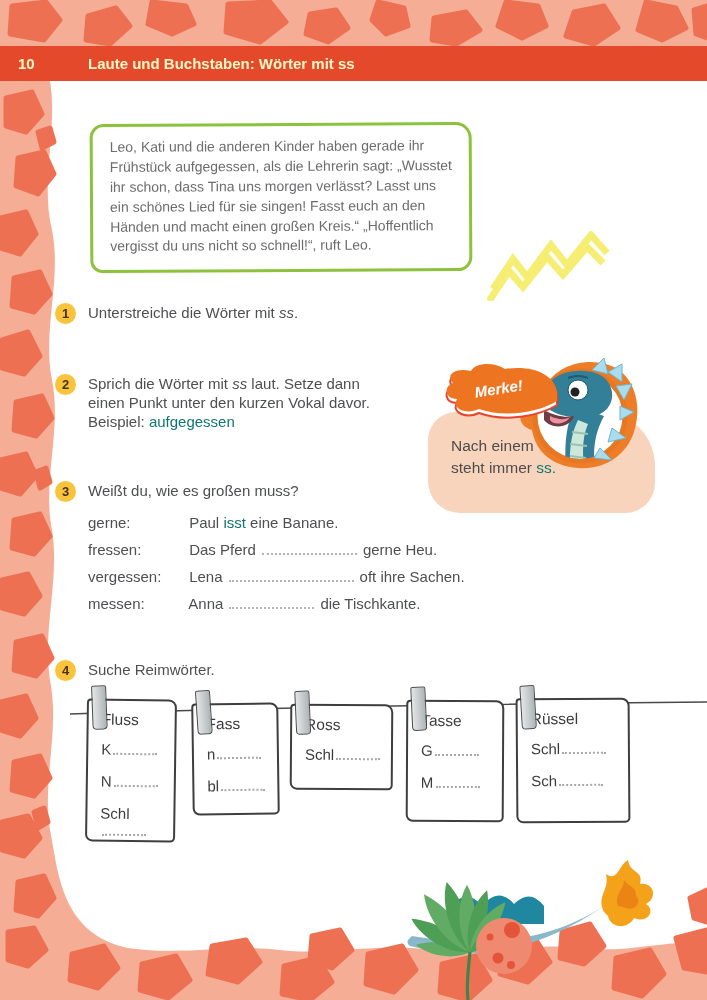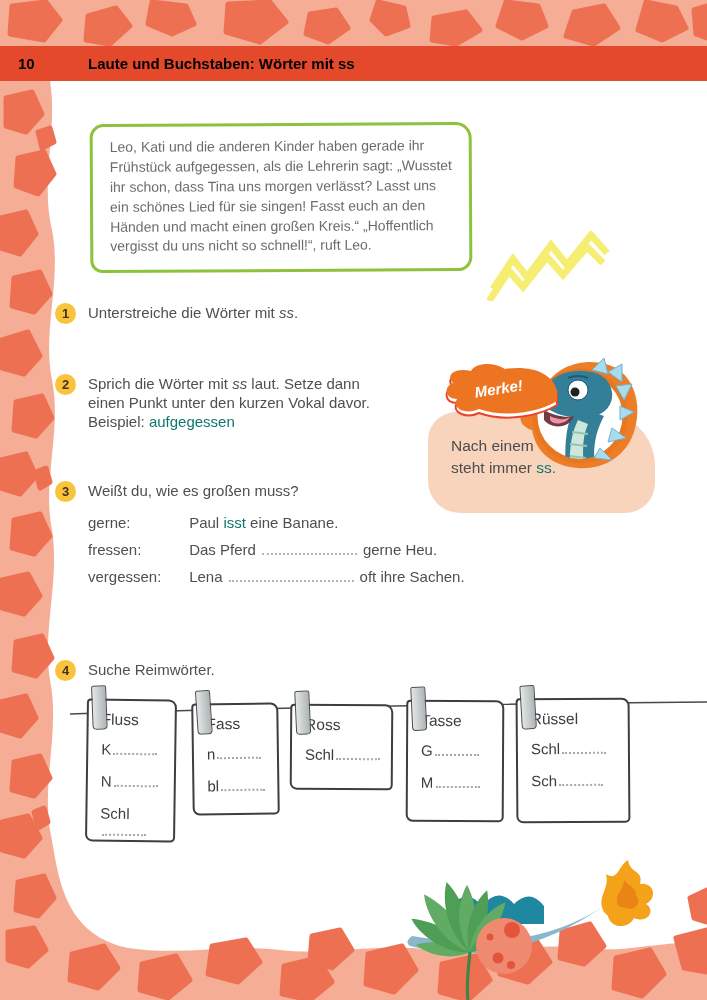--- a/index.html
+++ b/index.html
@@ -3,21 +3,21 @@
 <meta charset="utf-8">
 <style>
   html,body{margin:0;padding:0;}
   body{font-family:"Liberation Sans",sans-serif;background:#fff;}
   .page{position:relative;width:707px;height:1000px;overflow:hidden;background:#fff;}
   svg{display:block;}
 
   
   .border-svg{position:absolute;left:0;top:0;z-index:1;}
   .header-bar{position:absolute;left:0;top:46px;width:707px;height:35px;background:#e5492c;z-index:2;
-    display:flex;align-items:center;color:#000000;font-weight:bold;font-size:15px;}
+    display:flex;align-items:center;color:#fef9c3;font-weight:bold;font-size:15px;}
   .page-num{position:absolute;left:18px;}
   .page-title{position:absolute;left:88px;}
 
   
   .intro-box{position:absolute;left:90px;top:123px;width:344px;z-index:2;background:#fff;
     border:3px solid #8cc23c;border-radius:14px 16px 14px 12px;padding:11px 15px 13px 17px;
     transform:rotate(-0.3deg);color:#6c6c6e;font-size:14px;line-height:1.42;}
 
   
   .task{position:absolute;left:55px;z-index:2;color:#4e4f51;font-size:15px;line-height:19px;padding-left:33px;width:420px;}
@@ -195,20 +195,24 @@
     <span><span>Paul </span><span class="accent">isst</span><span> eine Banane.</span></span>
   </div>
   <div class="t3row" style="top:541px;">
     <span class="verb">fressen:</span>
     <span><span>Das Pferd</span><span class="blank w95"></span><span>gerne Heu.</span></span>
   </div>
   <div class="t3row" style="top:568px;">
     <span class="verb">vergessen:</span>
     <span><span>Lena</span><span class="blank w125"></span><span>oft ihre Sachen.</span></span>
   </div>
+  <div class="t3row" style="top:595px;">
+    <span class="verb">messen:</span>
+    <span><span>Anna</span><span class="blank w85"></span><span>die Tischkante.</span></span>
+  </div>
 
   <div class="task" id="task4">
     <span class="badge">4</span>
     <span>Suche Reimwörter.</span>
   </div>
 
   <svg class="line-svg" width="707" height="30" viewBox="0 0 707 30">
     <path d="M70,19 C250,13 480,9 707,7" fill="none" stroke="#4a4a4a" stroke-width="1.6"></path>
   </svg>
 

